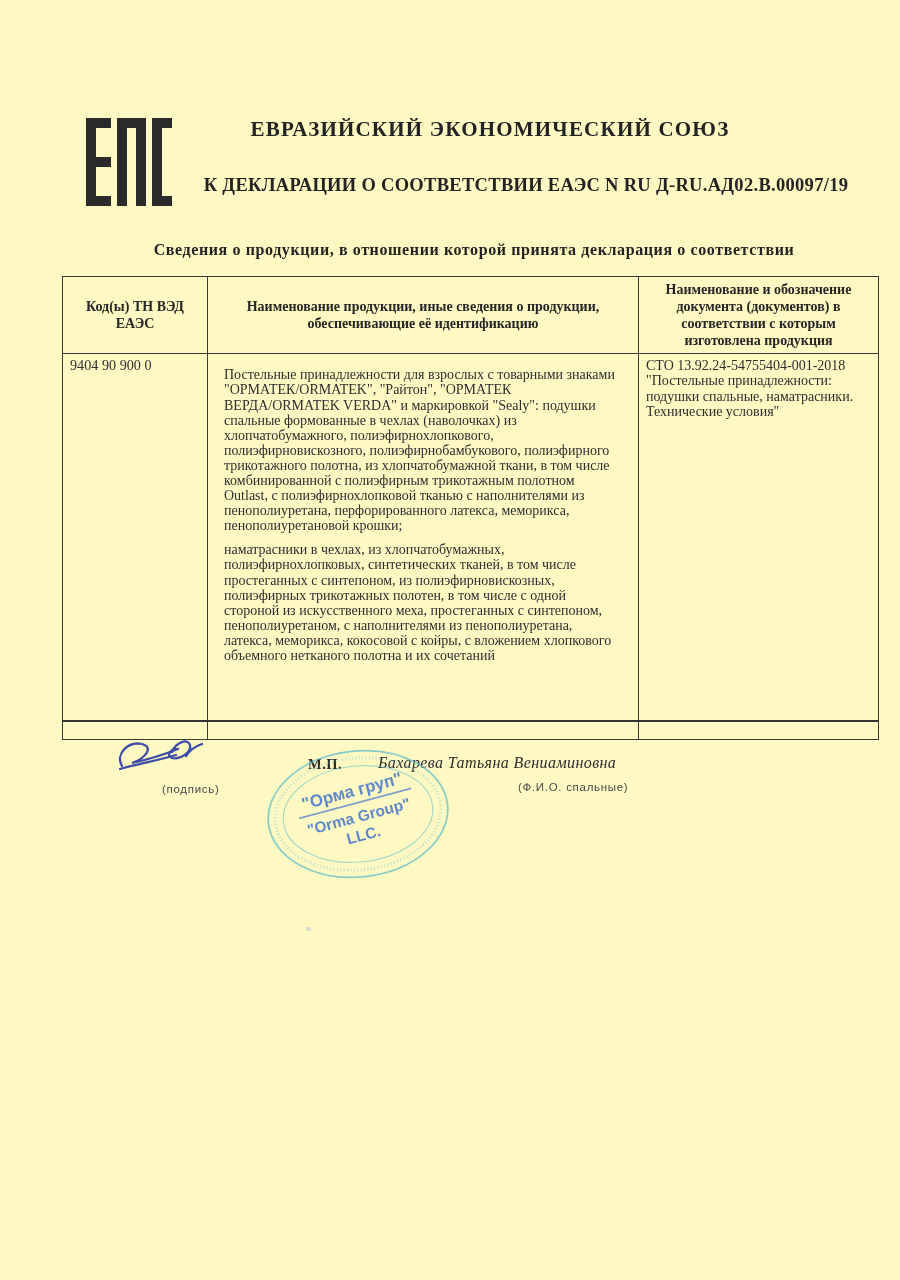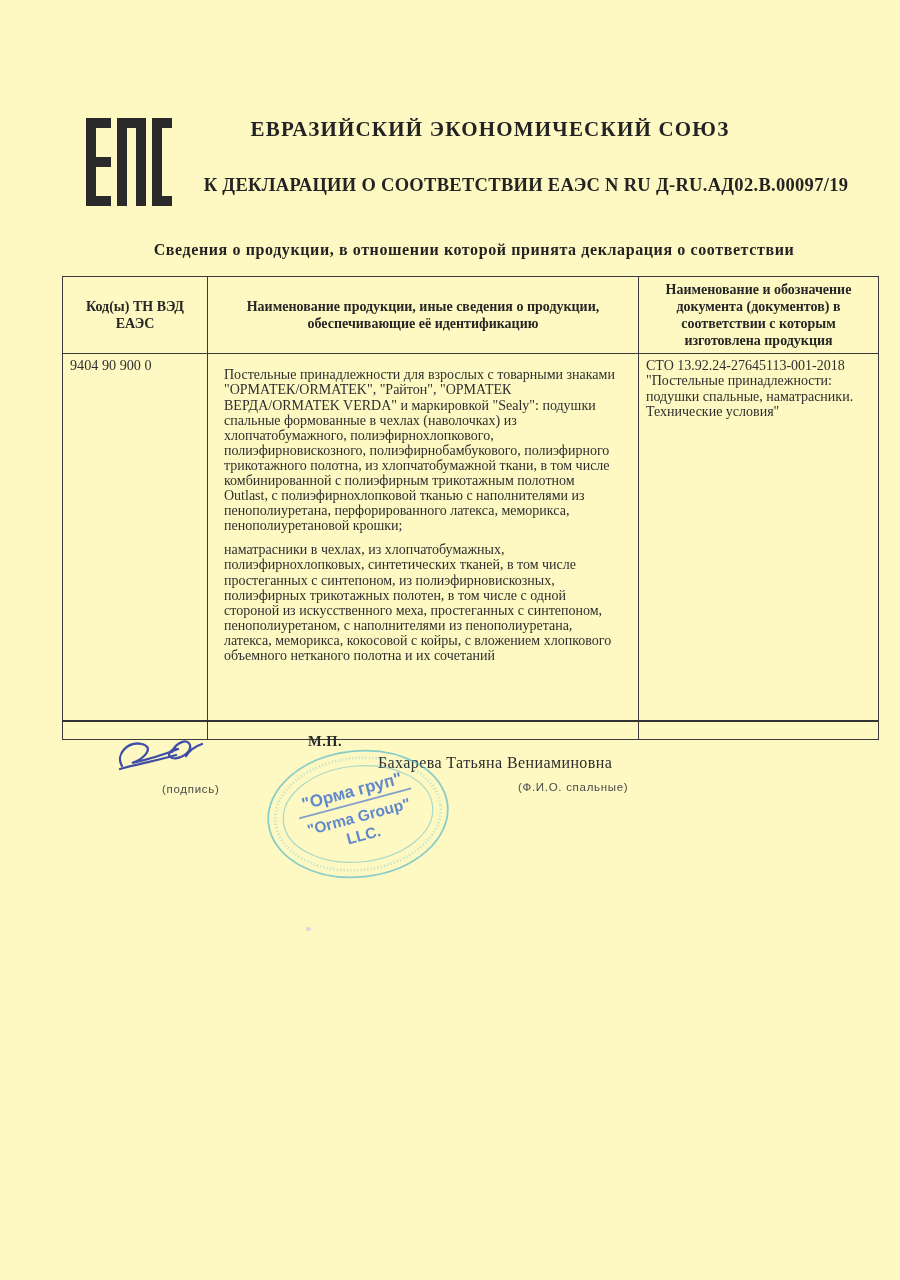--- a/index.html
+++ b/index.html
@@ -53,22 +53,22 @@
   table.decl td.empty-cell{height:17px;padding:0;}
   
   .sig-svg{position:absolute;left:116px;top:736px;width:96px;height:52px;}
   .caption{
     position:absolute;
     font-family:"Liberation Sans","DejaVu Sans",sans-serif;
     font-size:11.5px;color:#4a4a4a;letter-spacing:0.7px;
   }
   .cap-sign{left:162px;top:783px;}
   .cap-fio{left:518px;top:781px;}
-  .mp-label{position:absolute;left:308px;top:733px;font-size:14.5px;font-weight:bold;color:#2c2c2c;letter-spacing:0.5px;}
-  .applicant{position:absolute;left:378px;top:754px;font-size:16px;color:#2c2c2c;letter-spacing:0.4px;}
+  .mp-label{position:absolute;left:308px;top:756px;font-size:14.5px;font-weight:bold;color:#2c2c2c;letter-spacing:0.5px;}
+  .applicant{position:absolute;left:378px;top:754px;font-size:16px;color:#2c2c2c;letter-spacing:0.4px;font-style:italic;}
   .stamp{position:absolute;left:258px;top:740px;width:200px;height:148px;opacity:0.92;}
   .speck{position:absolute;left:306px;top:927px;width:5px;height:4px;background:#d9d9d9;border-radius:2px;}
 </style>
 </head>
 <body>
 
 <div class="page">
 
   <div class="eac-logo" role="img" aria-label="ЕАС">
     <svg width="86" height="88" viewBox="0 0 86 88">
@@ -107,21 +107,21 @@
         <th>Наименование и обозначение документа (документов) в соответствии с которым изготовлена продукция</th>
       </tr>
     </thead>
     <tbody>
       <tr>
         <td class="body-cell code-cell">9404 90 900 0</td>
         <td class="body-cell">
           <p class="desc-p">Постельные принадлежности для взрослых с товарными знаками "ОРМАТЕК/ORMATEK", "Райтон", "ОРМАТЕК ВЕРДА/ORMATEK VERDA" и маркировкой "Sealy": подушки спальные формованные в чехлах (наволочках) из хлопчатобумажного, полиэфирнохлопкового, полиэфирновискозного, полиэфирнобамбукового, полиэфирного трикотажного полотна, из хлопчатобумажной ткани, в том числе комбинированной с полиэфирным трикотажным полотном Outlast, с полиэфирнохлопковой тканью с наполнителями из пенополиуретана, перфорированного латекса, меморикса, пенополиуретановой крошки;</p>
           <p class="desc-p">наматрасники в чехлах, из хлопчатобумажных, полиэфирнохлопковых, синтетических тканей, в том числе простеганных с синтепоном, из полиэфирновискозных, полиэфирных трикотажных полотен, в том числе с одной стороной из искусственного меха, простеганных с синтепоном, пенополиуретаном, с наполнителями из пенополиуретана, латекса, меморикса, кокосовой с койры, с вложением хлопкового объемного нетканого полотна и их сочетаний</p>
         </td>
-        <td class="body-cell">СТО 13.92.24-27645113-001-2018 "Постельные принадлежности: подушки спальные, наматрасники. Технические условия"</td>
+        <td class="body-cell">СТО 13.92.24-54755404-001-2018 "Постельные принадлежности: подушки спальные, наматрасники. Технические условия"</td>
       </tr>
       <tr>
         <td class="empty-cell"></td>
         <td class="empty-cell"></td>
         <td class="empty-cell"></td>
       </tr>
     </tbody>
   </table>
 
   <div class="sig-svg">

